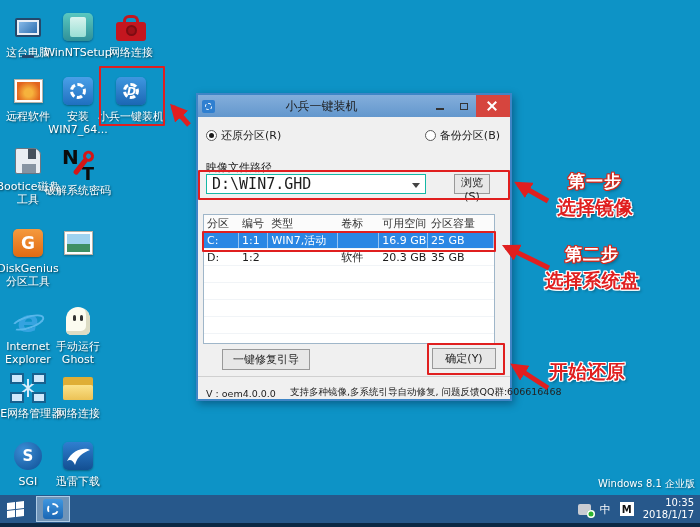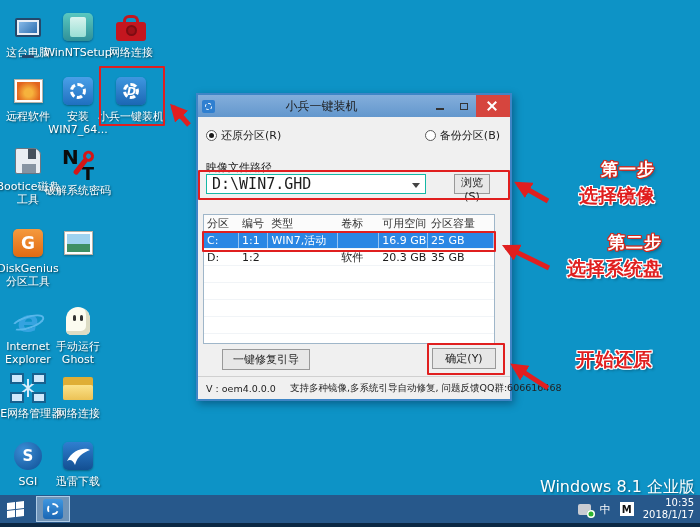--- a/index.html
+++ b/index.html
@@ -92,38 +92,38 @@
   .thead { border-bottom:1px solid #d8d8d8; background:#fbfbfb; color:#333; }
   .tcell { padding:0 3px; overflow:hidden; white-space:nowrap; }
   .c0{width:36px;} .c1{width:30px;} .c2{width:72px;} .c3{width:42px;} .c4{width:50px;} .c5{width:68px;}
   .trow.sel { background:#2a87e4; color:#fff; }
   .trow.sel .tcell { border-right:1px solid rgba(255,255,255,.5); }
   .trow.body { border-bottom:1px solid #f1f4f7; }
 
   .repair-btn { position:absolute; left:24px; top:232px; width:88px; height:21px; }
   .ok-btn { position:absolute; left:234px; top:231px; width:64px; height:21px; }
   .statusbar { position:absolute; left:0; right:0; bottom:0; height:23px; border-top:1px solid #d0d0d0;
-               display:flex; align-items:center; font-size:9.5px; color:#222; background:#f0f0f0; }
+               display:flex; align-items:flex-end; font-size:9.5px; color:#222; background:#f0f0f0; }
   .status-ver { padding:0 8px; white-space:nowrap; }
   .status-div { width:1px; height:14px; background:#c8c8c8; }
   .status-msg { padding:0 6px; white-space:nowrap; }
 
   
   .redbox { position:absolute; border:2px solid #e01f1f; border-radius:1px; pointer-events:none; }
   .overlay { position:absolute; left:0; top:0; pointer-events:none; }
-  .step { position:absolute; text-align:right; pointer-events:none; }
+  .step { position:absolute; text-align:center; pointer-events:none;margin-top:12px; }
   .step-title { font-size:17px; font-weight:bold; color:#fff; letter-spacing:1px;
     text-shadow:-1px -1px 0 #d42a1e,1px -1px 0 #d42a1e,-1px 1px 0 #d42a1e,1px 1px 0 #d42a1e,
                  0 -1px 0 #d42a1e,0 1px 0 #d42a1e,-1px 0 0 #d42a1e,1px 0 0 #d42a1e, 2px 2px 3px rgba(0,0,0,.35); }
   .step-sub { font-size:19px; font-weight:bold; color:#e01f1f; margin-top:2px;
     text-shadow:-1px -1px 0 #fff,1px -1px 0 #fff,-1px 1px 0 #fff,1px 1px 0 #fff,
                  0 -1px 0 #fff,0 1px 0 #fff,-1px 0 0 #fff,1px 0 0 #fff, 2px 2px 3px rgba(0,0,0,.4); }
 
   
-  .os-label { position:absolute; right:5px; top:477px; color:#fff; font-size:16px; text-shadow:1px 1px 2px rgba(0,0,0,.4); }
+  .os-label { position:absolute; right:5px; top:477px; color:#fff; font-size:10px; text-shadow:1px 1px 2px rgba(0,0,0,.4); }
   .taskbar { position:absolute; left:0; top:495px; width:700px; height:32px;
              background:#27588b; border-bottom:4px solid #0b2844; display:flex; align-items:center; }
   .start-btn { width:30px; height:28px; display:flex; align-items:center; justify-content:center; cursor:pointer; }
   .winlogo { display:grid; grid-template-columns:8px 8px; grid-gap:1px; transform:skewY(-6deg); }
   .winlogo span { width:8px; height:7px; background:#fff; }
   .task-app { width:34px; height:26px; margin-left:6px; background:#6f94b8; border:1px solid #aecbe6;
               display:flex; align-items:center; justify-content:center; cursor:pointer; }
   .task-app .mini { width:20px; height:20px; border-radius:3px; background:linear-gradient(#3f97e0,#1b67b4); position:relative; }
   .task-app .mini::after { content:''; position:absolute; inset:4px; border:2px dashed #fff; border-radius:50%; }
   .tray { position:absolute; right:0; top:0; height:28px; display:flex; align-items:center; gap:9px; padding-right:6px; color:#fff; }

